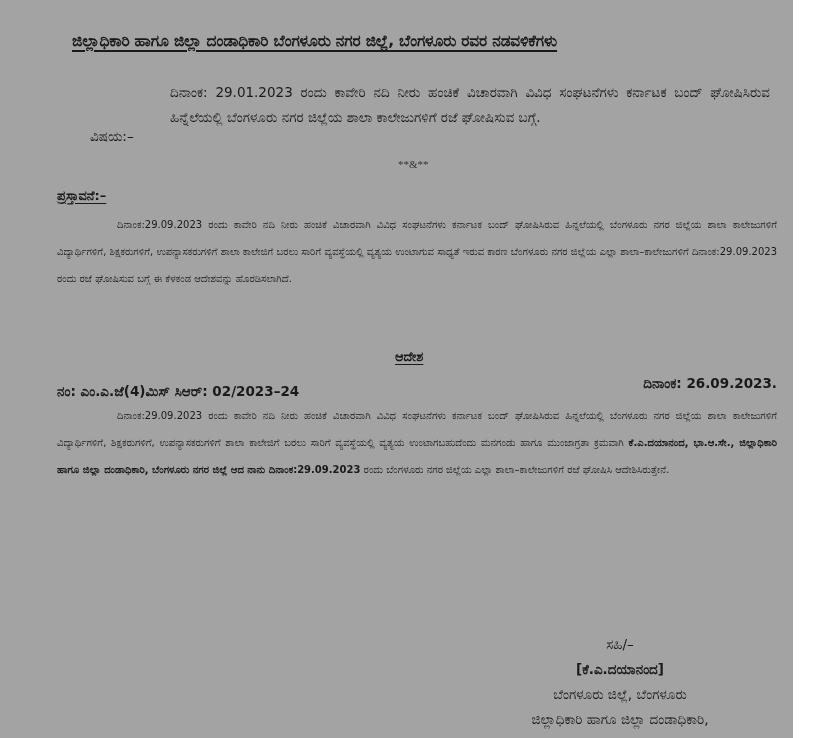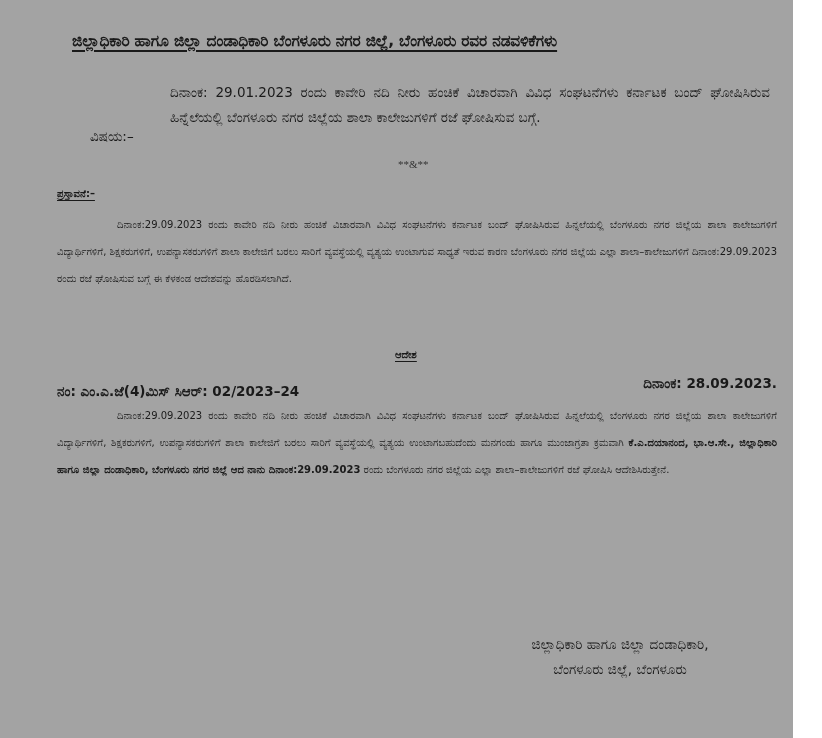--- a/index.html
+++ b/index.html
@@ -56,21 +56,21 @@
       position: absolute;
       left: 398px;
       top: 158px;
       font-family: "Liberation Serif", serif;
       font-size: 11px;
       color: #333;
     }
     .section-heading {
       position: absolute;
       font-weight: bold;
-      font-size: 10px;
+      font-size: 13px;
       text-decoration: underline;
       text-underline-offset: 3px;
     }
     .preamble-heading { left: 57px; top: 188px; }
     .order-heading { left: 395px; top: 350px; font-family: Liberation Mono, monospace; }
     .para {
       position: absolute;
       left: 57px;
       width: 720px;
       font-size: 10px;
@@ -118,24 +118,26 @@
   <div class="divider-mark">**&amp;**</div>
 
   <div class="section-heading preamble-heading">ಪ್ರಸ್ತಾವನೆ:–</div>
 
   <div class="para preamble-para"><span class="indent"></span><span>ದಿನಾಂಕ:29.09.2023 ರಂದು ಕಾವೇರಿ ನದಿ ನೀರು ಹಂಚಿಕೆ ವಿಚಾರವಾಗಿ ವಿವಿಧ ಸಂಘಟನೆಗಳು ಕರ್ನಾಟಕ ಬಂದ್ ಘೋಷಿಸಿರುವ ಹಿನ್ನಲೆಯಲ್ಲಿ ಬೆಂಗಳೂರು ನಗರ ಜಿಲ್ಲೆಯ ಶಾಲಾ ಕಾಲೇಜುಗಳಿಗೆ ವಿದ್ಯಾರ್ಥಿಗಳಿಗೆ, ಶಿಕ್ಷಕರುಗಳಿಗೆ, ಉಪನ್ಯಾಸಕರುಗಳಿಗೆ ಶಾಲಾ ಕಾಲೇಜಿಗೆ ಬರಲು ಸಾರಿಗೆ ವ್ಯವಸ್ಥೆಯಲ್ಲಿ ವ್ಯತ್ಯಯ ಉಂಟಾಗುವ ಸಾಧ್ಯತೆ ಇರುವ ಕಾರಣ ಬೆಂಗಳೂರು ನಗರ ಜಿಲ್ಲೆಯ ಎಲ್ಲಾ ಶಾಲಾ–ಕಾಲೇಜುಗಳಿಗೆ ದಿನಾಂಕ:29.09.2023 ರಂದು ರಜೆ ಘೋಷಿಸುವ ಬಗ್ಗೆ ಈ ಕೆಳಕಂಡ ಆದೇಶವನ್ನು ಹೊರಡಿಸಲಾಗಿದೆ.</span></div>
 
   <div class="section-heading order-heading">ಆದೇಶ</div>
 
   <div class="ref-line">
     <span class="ref-no">ನಂ: ಎಂ.ಎ.ಜೆ(4)ಮಿಸ್ ಸಿಆರ್: 02/2023–24</span>
-    <span class="ref-date">ದಿನಾಂಕ: 28.09.2023.</span>
+    <span class="ref-date">ದಿನಾಂಕ: 26.09.2023.</span>
   </div>
 
   <div class="para order-para-1"><span class="indent"></span><span>ದಿನಾಂಕ:29.09.2023 ರಂದು ಕಾವೇರಿ ನದಿ ನೀರು ಹಂಚಿಕೆ ವಿಚಾರವಾಗಿ ವಿವಿಧ ಸಂಘಟನೆಗಳು ಕರ್ನಾಟಕ ಬಂದ್ ಘೋಷಿಸಿರುವ ಹಿನ್ನಲೆಯಲ್ಲಿ ಬೆಂಗಳೂರು ನಗರ ಜಿಲ್ಲೆಯ ಶಾಲಾ ಕಾಲೇಜುಗಳಿಗೆ ವಿದ್ಯಾರ್ಥಿಗಳಿಗೆ, ಶಿಕ್ಷಕರುಗಳಿಗೆ, ಉಪನ್ಯಾಸಕರುಗಳಿಗೆ ಶಾಲಾ ಕಾಲೇಜಿಗೆ ಬರಲು ಸಾರಿಗೆ ವ್ಯವಸ್ಥೆಯಲ್ಲಿ ವ್ಯತ್ಯಯ ಉಂಟಾಗಬಹುದೆಂದು ಮನಗಂಡು ಹಾಗೂ ಮುಂಜಾಗ್ರತಾ ಕ್ರಮವಾಗಿ </span><b>ಕೆ.ಎ.ದಯಾನಂದ, ಭಾ.ಆ.ಸೇ., ಜಿಲ್ಲಾಧಿಕಾರಿ ಹಾಗೂ ಜಿಲ್ಲಾ ದಂಡಾಧಿಕಾರಿ, ಬೆಂಗಳೂರು ನಗರ ಜಿಲ್ಲೆ ಆದ ನಾನು ದಿನಾಂಕ:29.09.2023</b><span> ರಂದು ಬೆಂಗಳೂರು ನಗರ ಜಿಲ್ಲೆಯ ಎಲ್ಲಾ ಶಾಲಾ–ಕಾಲೇಜುಗಳಿಗೆ ರಜೆ ಘೋಷಿಸಿ ಆದೇಶಿಸಿರುತ್ತೇನೆ.</span></div>
 
 
   <div class="signature">
+    <div>ಸಹಿ/–</div>
+    <div class="sig-name">[ಕೆ.ಎ.ದಯಾನಂದ]</div>
+    <div>ಬೆಂಗಳೂರು ಜಿಲ್ಲೆ, ಬೆಂಗಳೂರು</div>
     <div>ಜಿಲ್ಲಾಧಿಕಾರಿ ಹಾಗೂ ಜಿಲ್ಲಾ ದಂಡಾಧಿಕಾರಿ,</div>
-    <div>ಬೆಂಗಳೂರು ಜಿಲ್ಲೆ, ಬೆಂಗಳೂರು</div>
   </div>
 
 </div>
 
 </body></html>

